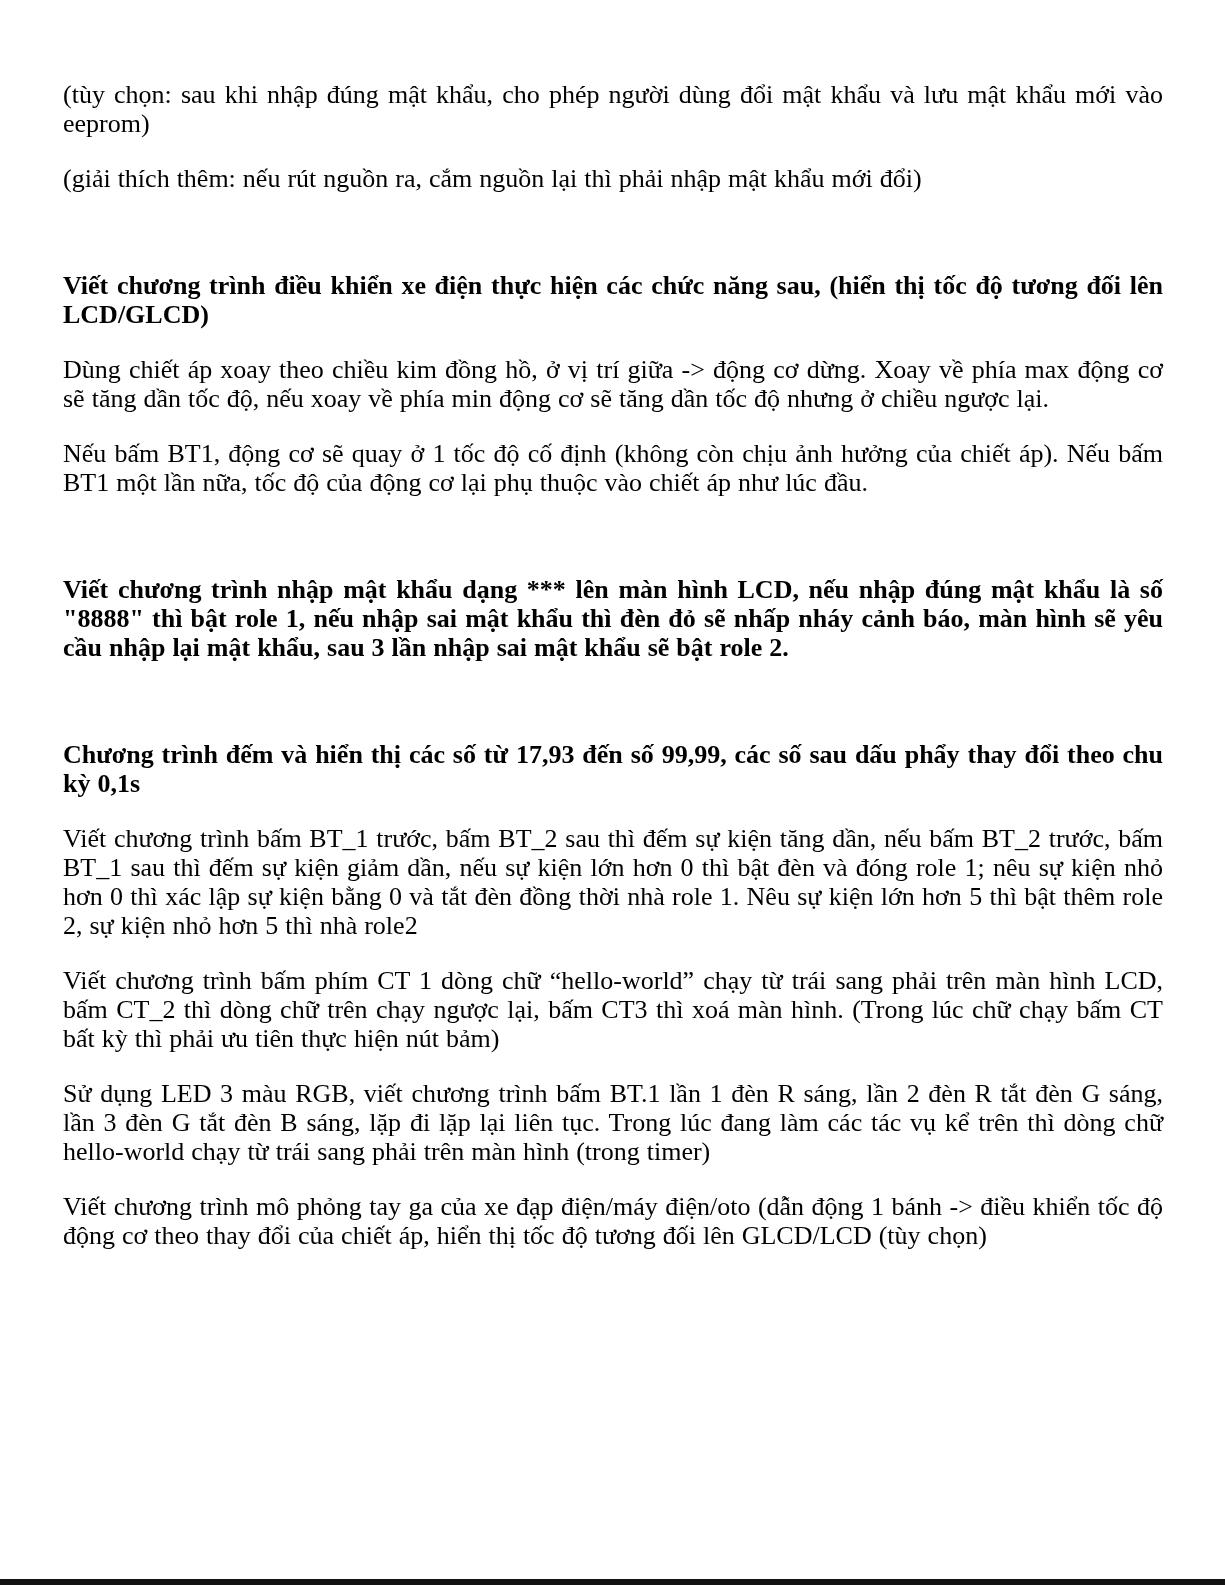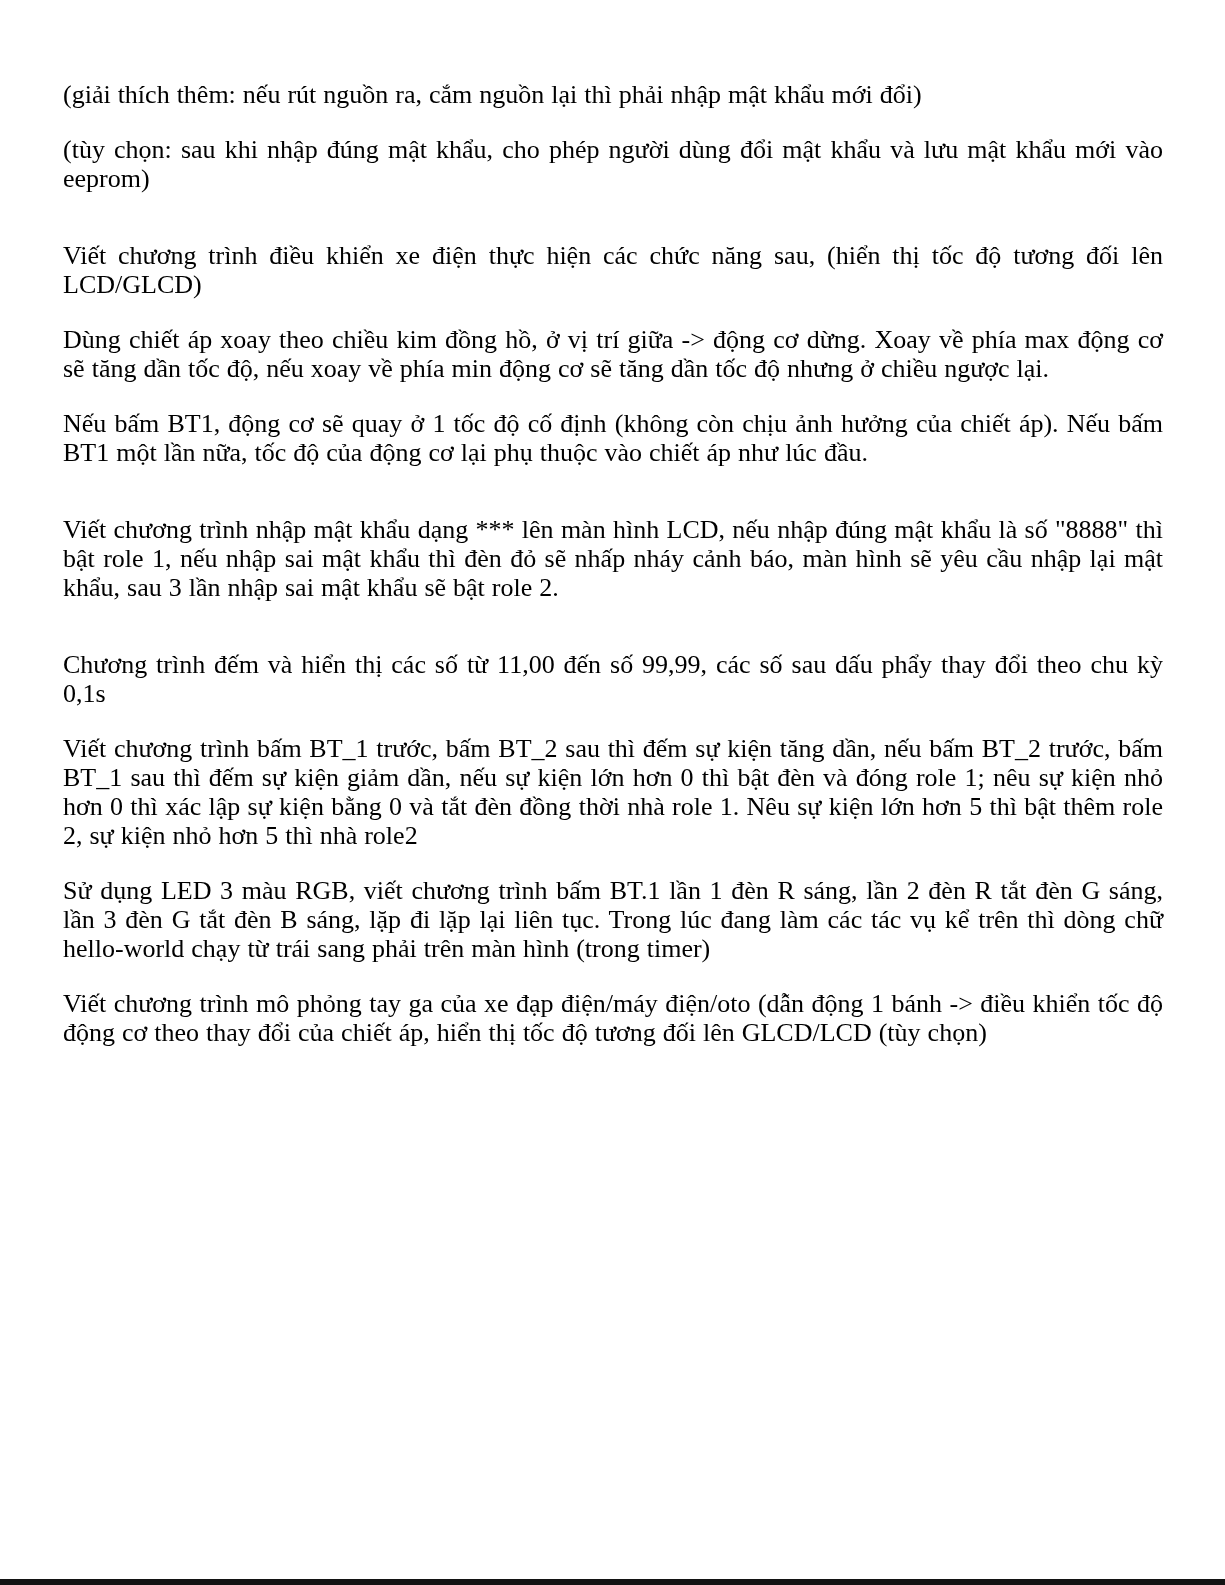--- a/index.html
+++ b/index.html
@@ -24,46 +24,48 @@
   .doc p {
     margin: 0 0 26px 0;
     font-size: 26px;
     line-height: 29px;
     text-align: justify;
     text-justify: inter-word;
     letter-spacing: 0;
     word-spacing: 0.5px;
   }
   .doc p.gap {
-    margin-top: 48px;
+    margin-top: 78px;
+    font-weight: bold;
   }
   .page-edge {
     position: absolute;
     left: 0;
     bottom: 0;
     width: 100%;
     height: 6px;
     background: #131313;
   }
 </style>
 </head>
 <body>
 
 <div class="doc">
+  <p>(tùy chọn: sau khi nhập đúng mật khẩu, cho phép người dùng đổi mật khẩu và lưu mật khẩu mới vào eeprom)</p>
   <p>(giải thích thêm: nếu rút nguồn ra, cắm nguồn lại thì phải nhập mật khẩu mới đổi)</p>
-  <p>(tùy chọn: sau khi nhập đúng mật khẩu, cho phép người dùng đổi mật khẩu và lưu mật khẩu mới vào eeprom)</p>
 
   <p class="gap">Viết chương trình điều khiển xe điện thực hiện các chức năng sau, (hiển thị tốc độ tương đối lên LCD/GLCD)</p>
   <p>Dùng chiết áp xoay theo chiều kim đồng hồ, ở vị trí giữa -&gt; động cơ dừng. Xoay về phía max động cơ sẽ tăng dần tốc độ, nếu xoay về phía min động cơ sẽ tăng dần tốc độ nhưng ở chiều ngược lại.</p>
   <p>Nếu bấm BT1, động cơ sẽ quay ở 1 tốc độ cố định (không còn chịu ảnh hưởng của chiết áp). Nếu bấm BT1 một lần nữa, tốc độ của động cơ lại phụ thuộc vào chiết áp như lúc đầu.</p>
 
   <p class="gap">Viết chương trình nhập mật khẩu dạng *** lên màn hình LCD, nếu nhập đúng mật khẩu là số "8888" thì bật role 1, nếu nhập sai mật khẩu thì đèn đỏ sẽ nhấp nháy cảnh báo, màn hình sẽ yêu cầu nhập lại mật khẩu, sau 3 lần nhập sai mật khẩu sẽ bật role 2.</p>
 
-  <p class="gap">Chương trình đếm và hiển thị các số từ 11,00 đến số 99,99, các số sau dấu phẩy thay đổi theo chu kỳ 0,1s</p>
+  <p class="gap">Chương trình đếm và hiển thị các số từ 17,93 đến số 99,99, các số sau dấu phẩy thay đổi theo chu kỳ 0,1s</p>
   <p>Viết chương trình bấm BT_1 trước, bấm BT_2 sau thì đếm sự kiện tăng dần, nếu bấm BT_2 trước, bấm BT_1 sau thì đếm sự kiện giảm dần, nếu sự kiện lớn hơn 0 thì bật đèn và đóng role 1; nêu sự kiện nhỏ hơn 0 thì xác lập sự kiện bằng 0 và tắt đèn đồng thời nhà role 1. Nêu sự kiện lớn hơn 5 thì bật thêm role 2, sự kiện nhỏ hơn 5 thì nhà role2</p>
+  <p>Viết chương trình bấm phím CT 1 dòng chữ “hello-world” chạy từ trái sang phải trên màn hình LCD, bấm CT_2 thì dòng chữ trên chạy ngược lại, bấm CT3 thì xoá màn hình. (Trong lúc chữ chạy bấm CT bất kỳ thì phải ưu tiên thực hiện nút bảm)</p>
   <p>Sử dụng LED 3 màu RGB, viết chương trình bấm BT.1 lần 1 đèn R sáng, lần 2 đèn R tắt đèn G sáng, lần 3 đèn G tắt đèn B sáng, lặp đi lặp lại liên tục. Trong lúc đang làm các tác vụ kể trên thì dòng chữ hello-world chạy từ trái sang phải trên màn hình (trong timer)</p>
   <p>
     <span>Viết chương trình mô phỏng tay ga của xe đạp điện/máy điện/oto (dẫn động 1 bánh -&gt; điều khiển tốc độ động cơ theo thay đổi của chiết áp, hiển thị tốc độ tương đối lên GLCD/LCD (tùy chọn)</span><br>
     
   </p>
 </div>
 
 <div class="page-edge"></div>
 
 </body></html>

